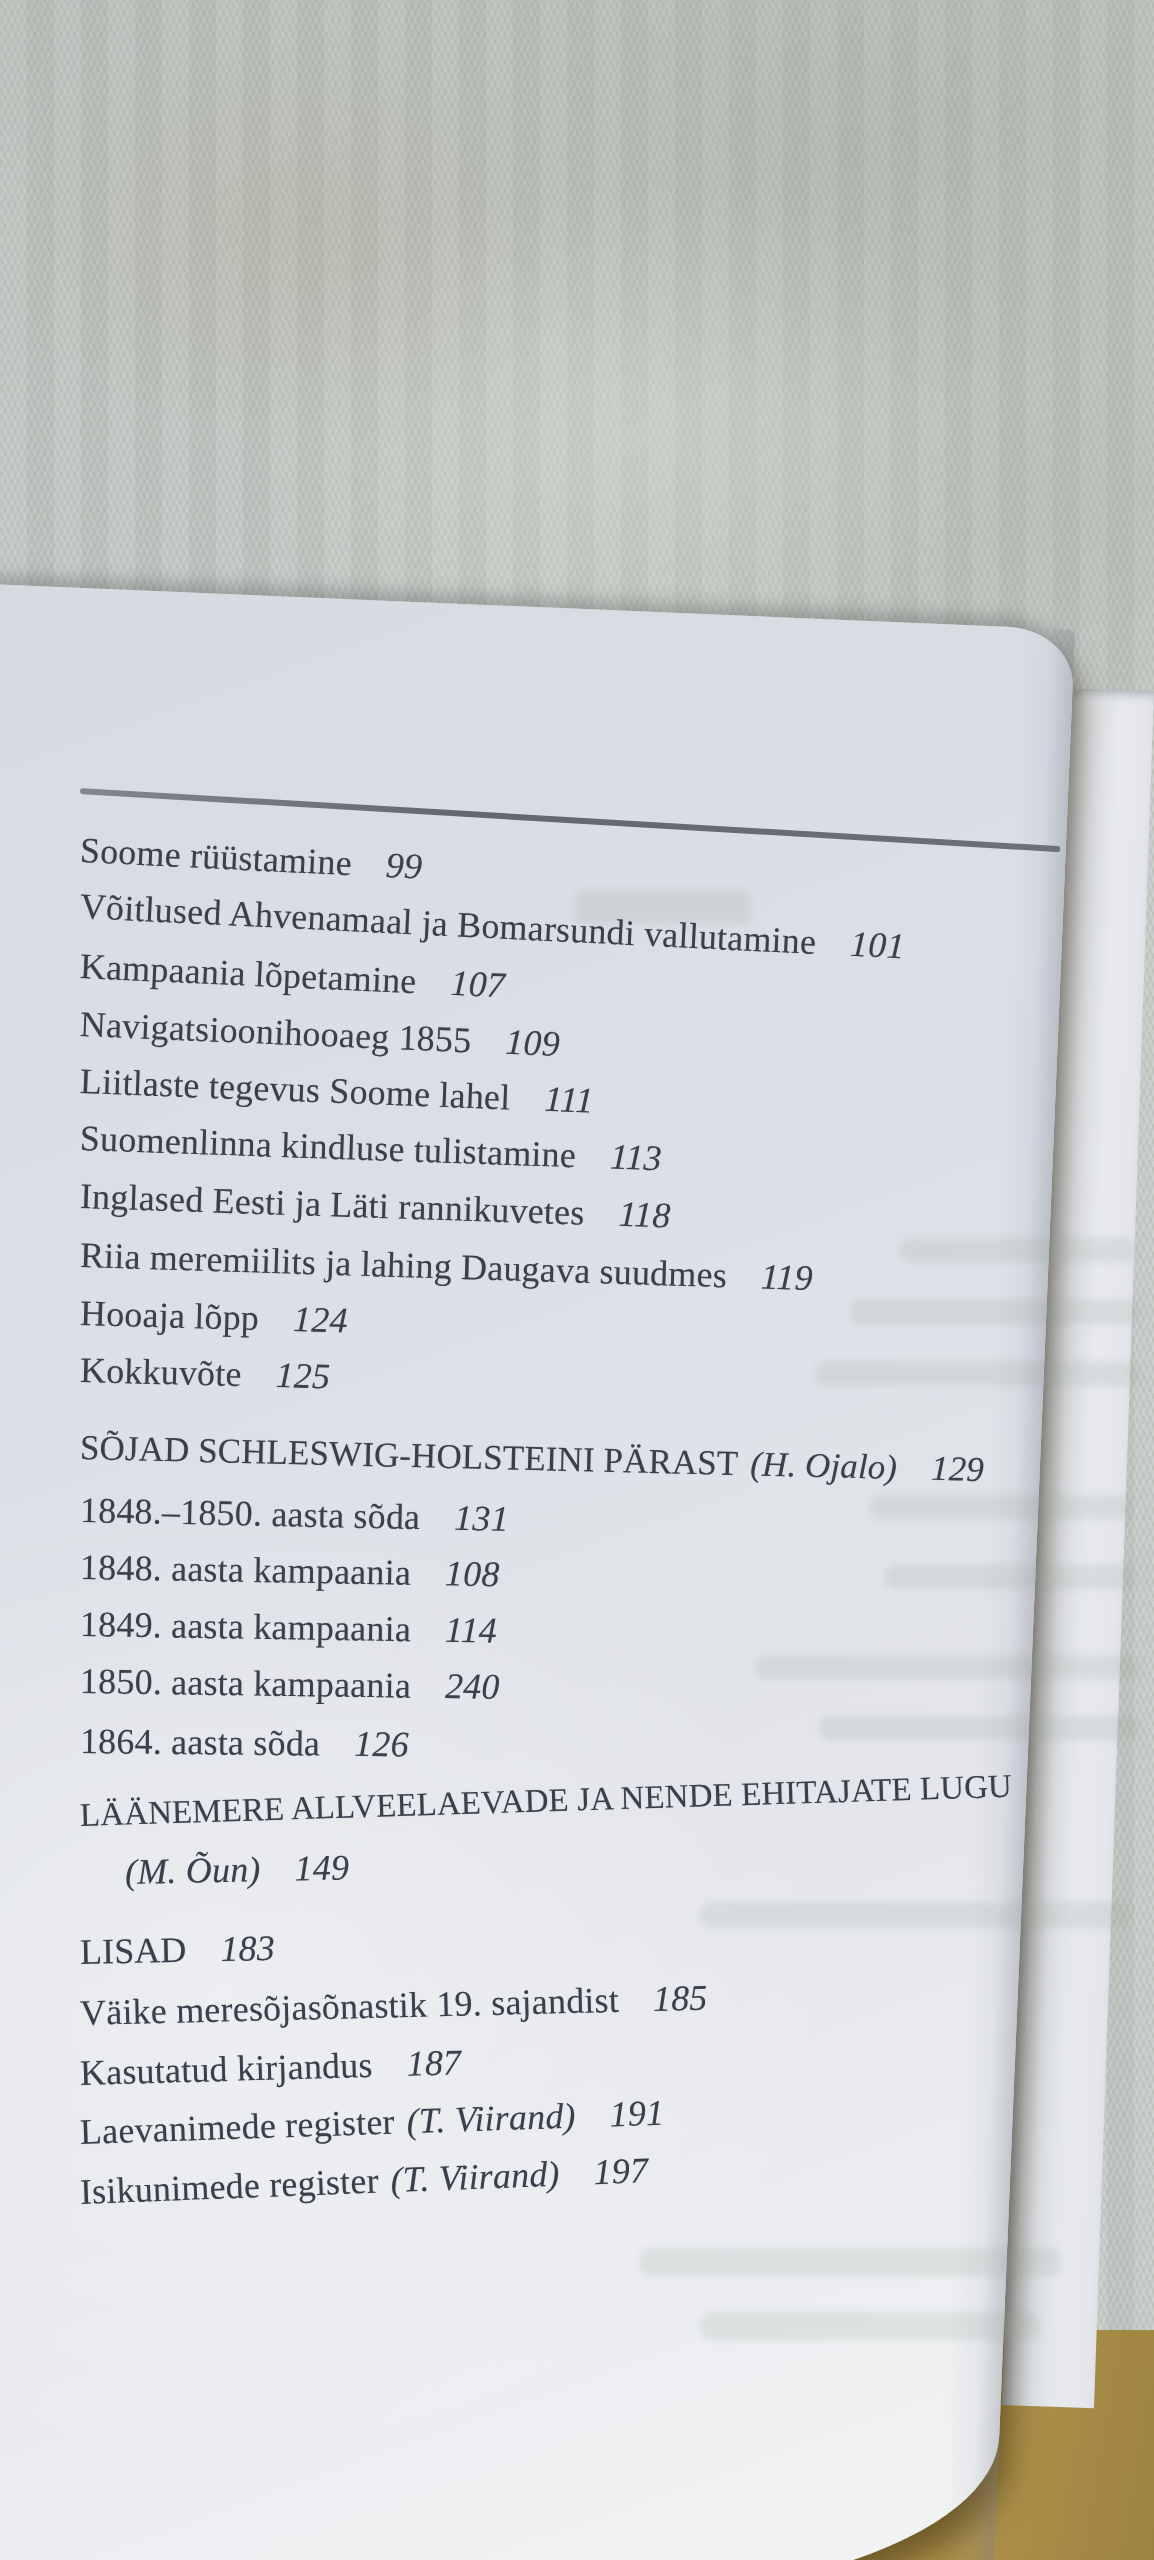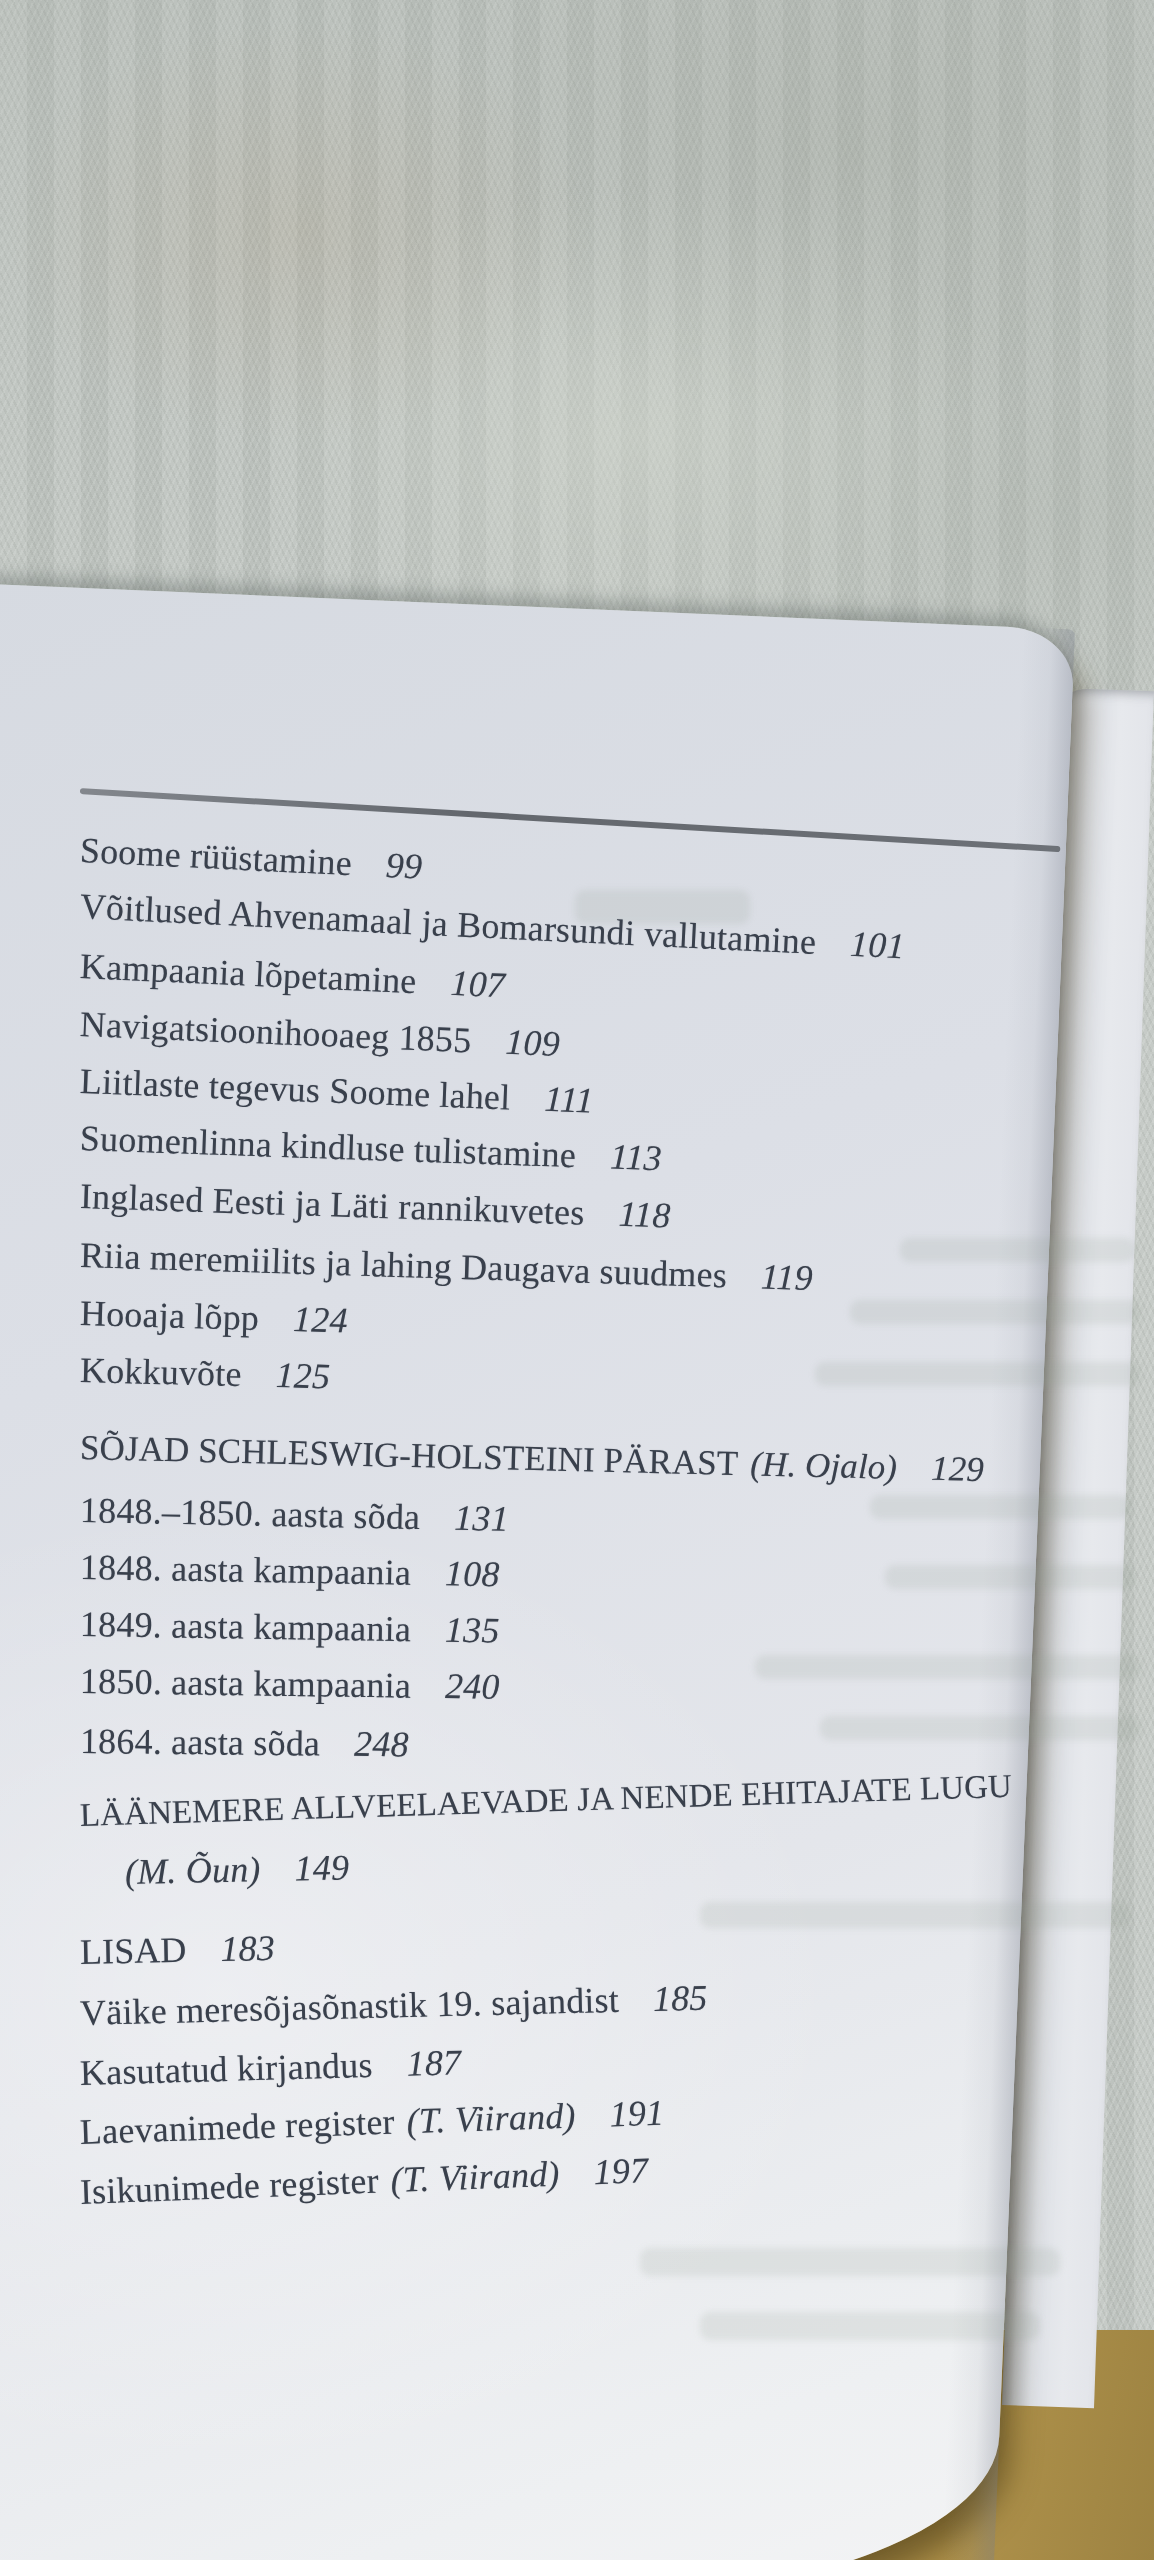--- a/index.html
+++ b/index.html
@@ -174,27 +174,27 @@
   <div class="row r11 heading">
     <span class="lbl">SÕJAD SCHLESWIG-HOLSTEINI PÄRAST</span><span class="author">(H. Ojalo)</span><span class="pg">129</span>
   </div>
   <div class="row r12">
     <span class="lbl">1848.–1850. aasta sõda</span><span class="pg">131</span>
   </div>
   <div class="row r13">
     <span class="lbl">1848. aasta kampaania</span><span class="pg">108</span>
   </div>
   <div class="row r14">
-    <span class="lbl">1849. aasta kampaania</span><span class="pg">135</span>
+    <span class="lbl">1849. aasta kampaania</span><span class="pg">114</span>
   </div>
   <div class="row r15">
     <span class="lbl">1850. aasta kampaania</span><span class="pg">240</span>
   </div>
   <div class="row r16">
-    <span class="lbl">1864. aasta sõda</span><span class="pg">248</span>
+    <span class="lbl">1864. aasta sõda</span><span class="pg">126</span>
   </div>
 
   <div class="row r17 heading">
     <span class="lbl">LÄÄNEMERE ALLVEELAEVADE JA NENDE EHITAJATE LUGU</span>
   </div>
   <div class="row r18">
     <span class="author" style="margin-left:0;">(M. Õun)</span><span class="pg">149</span>
   </div>
 
   <div class="row r19 heading">

